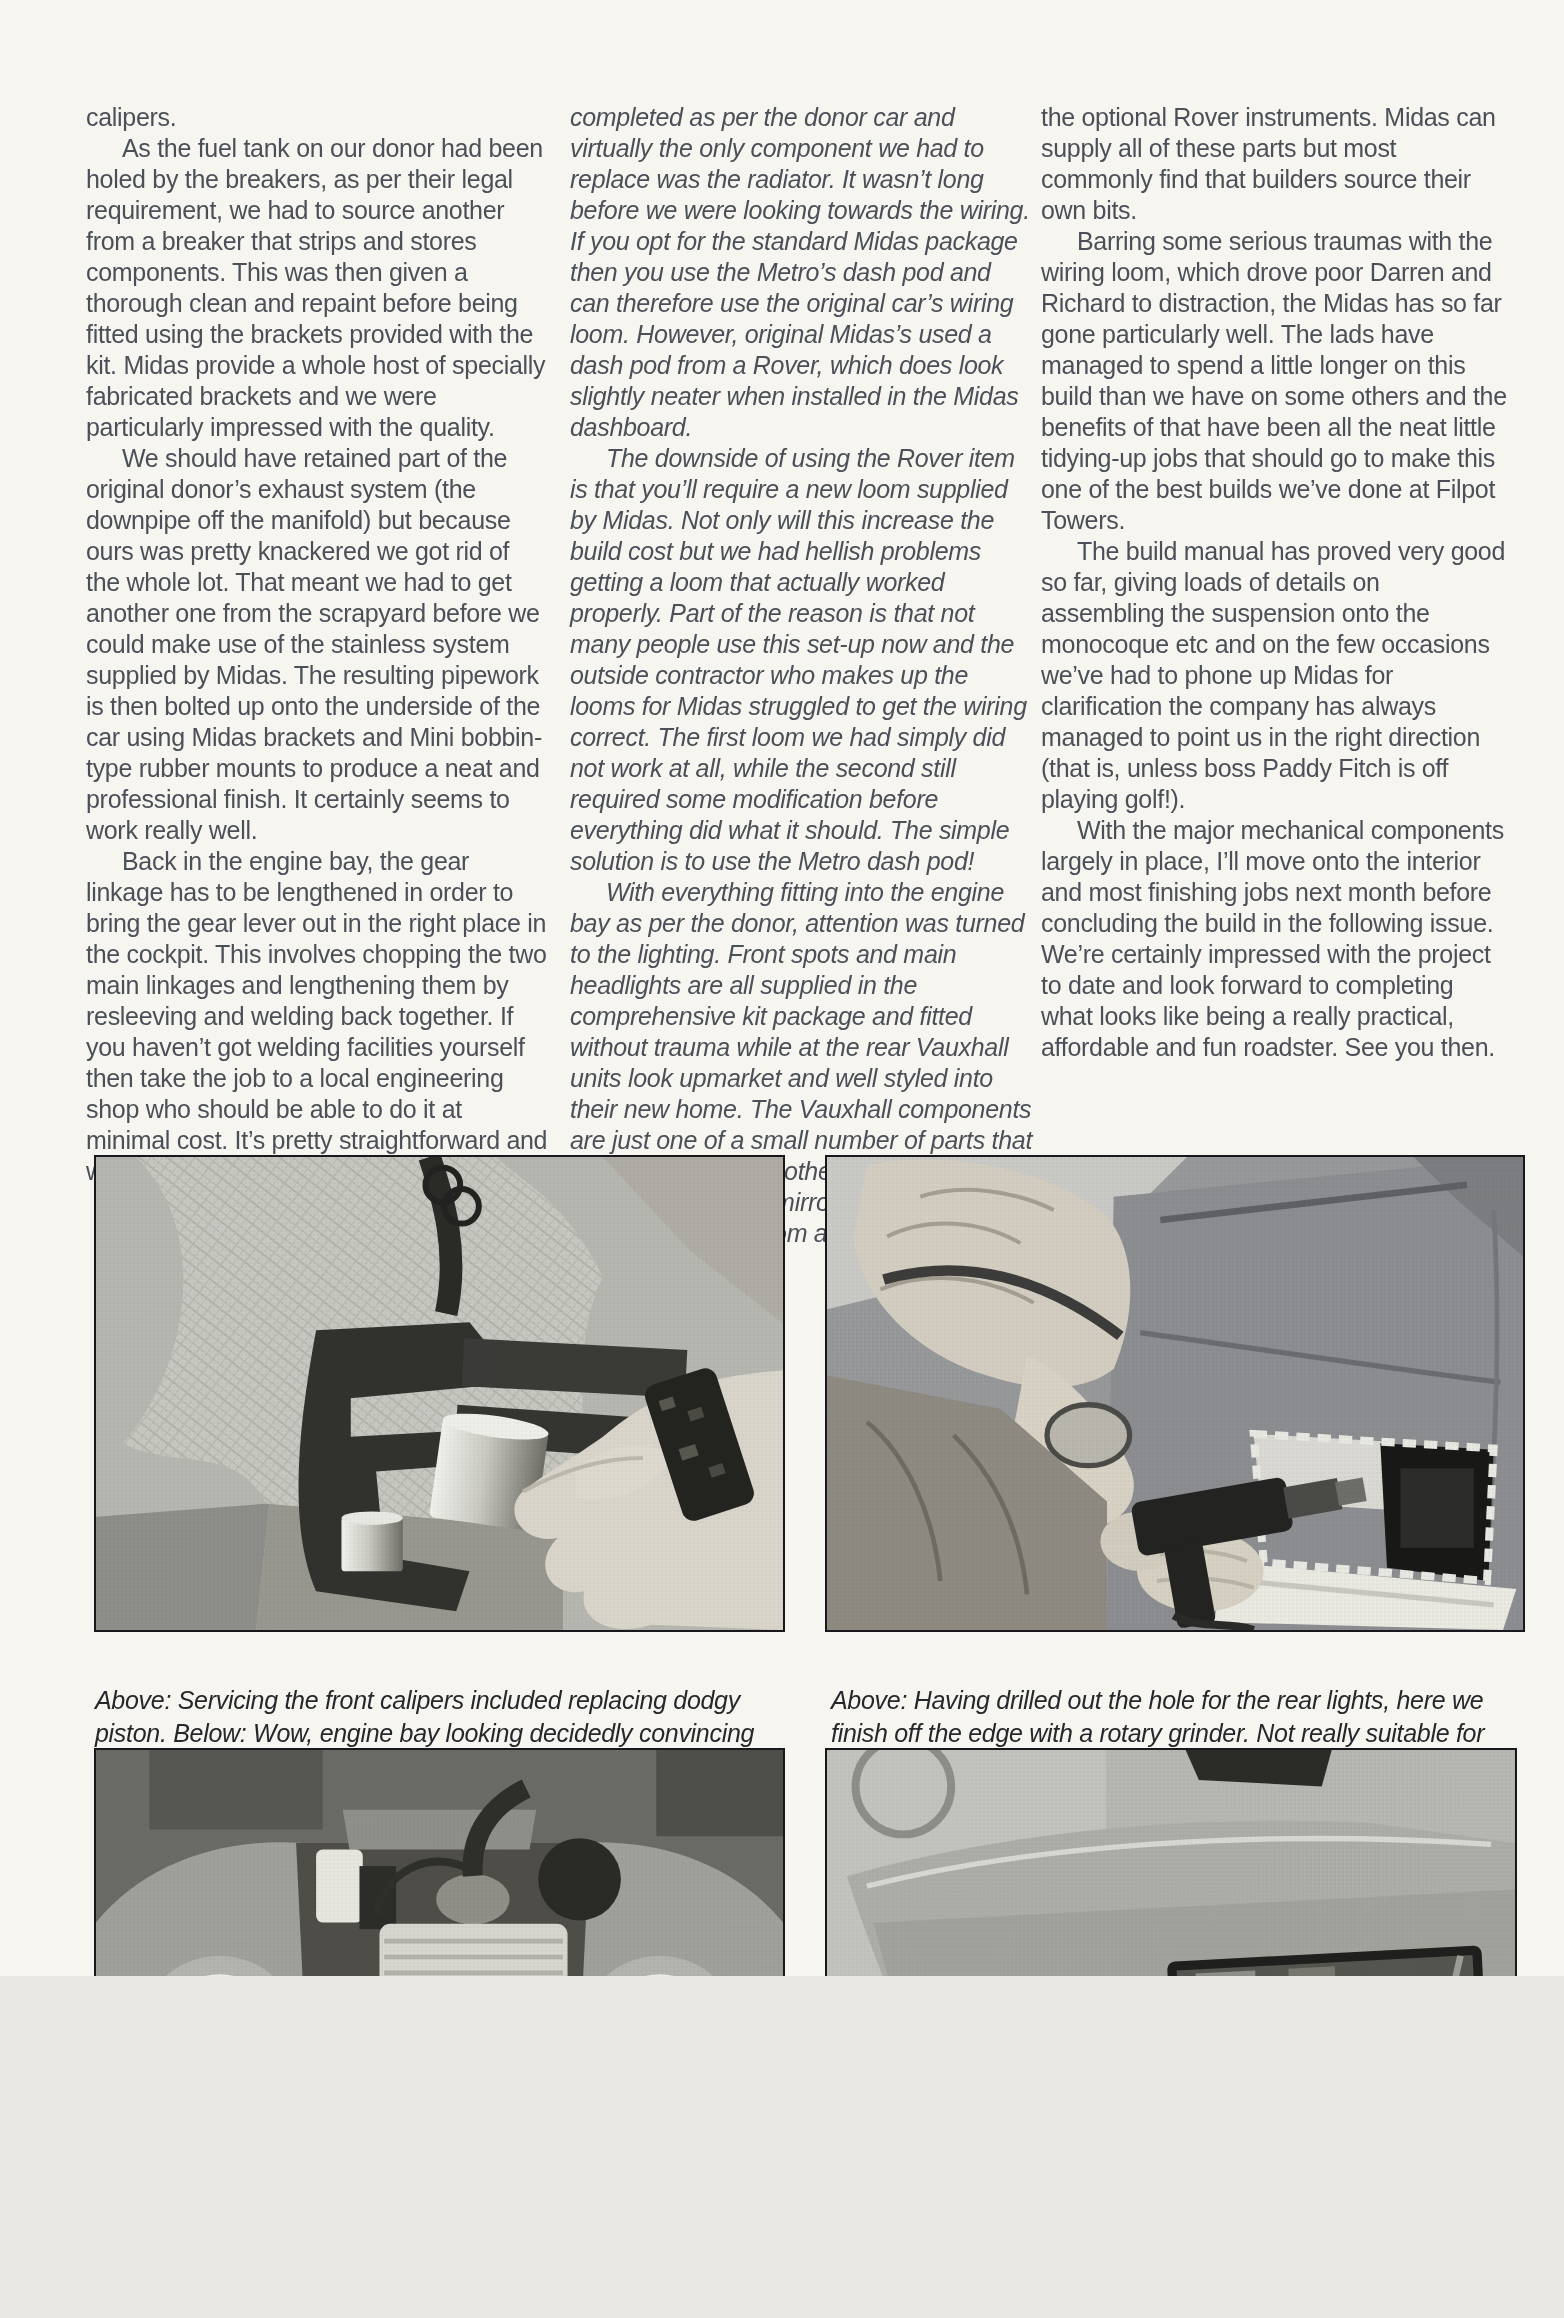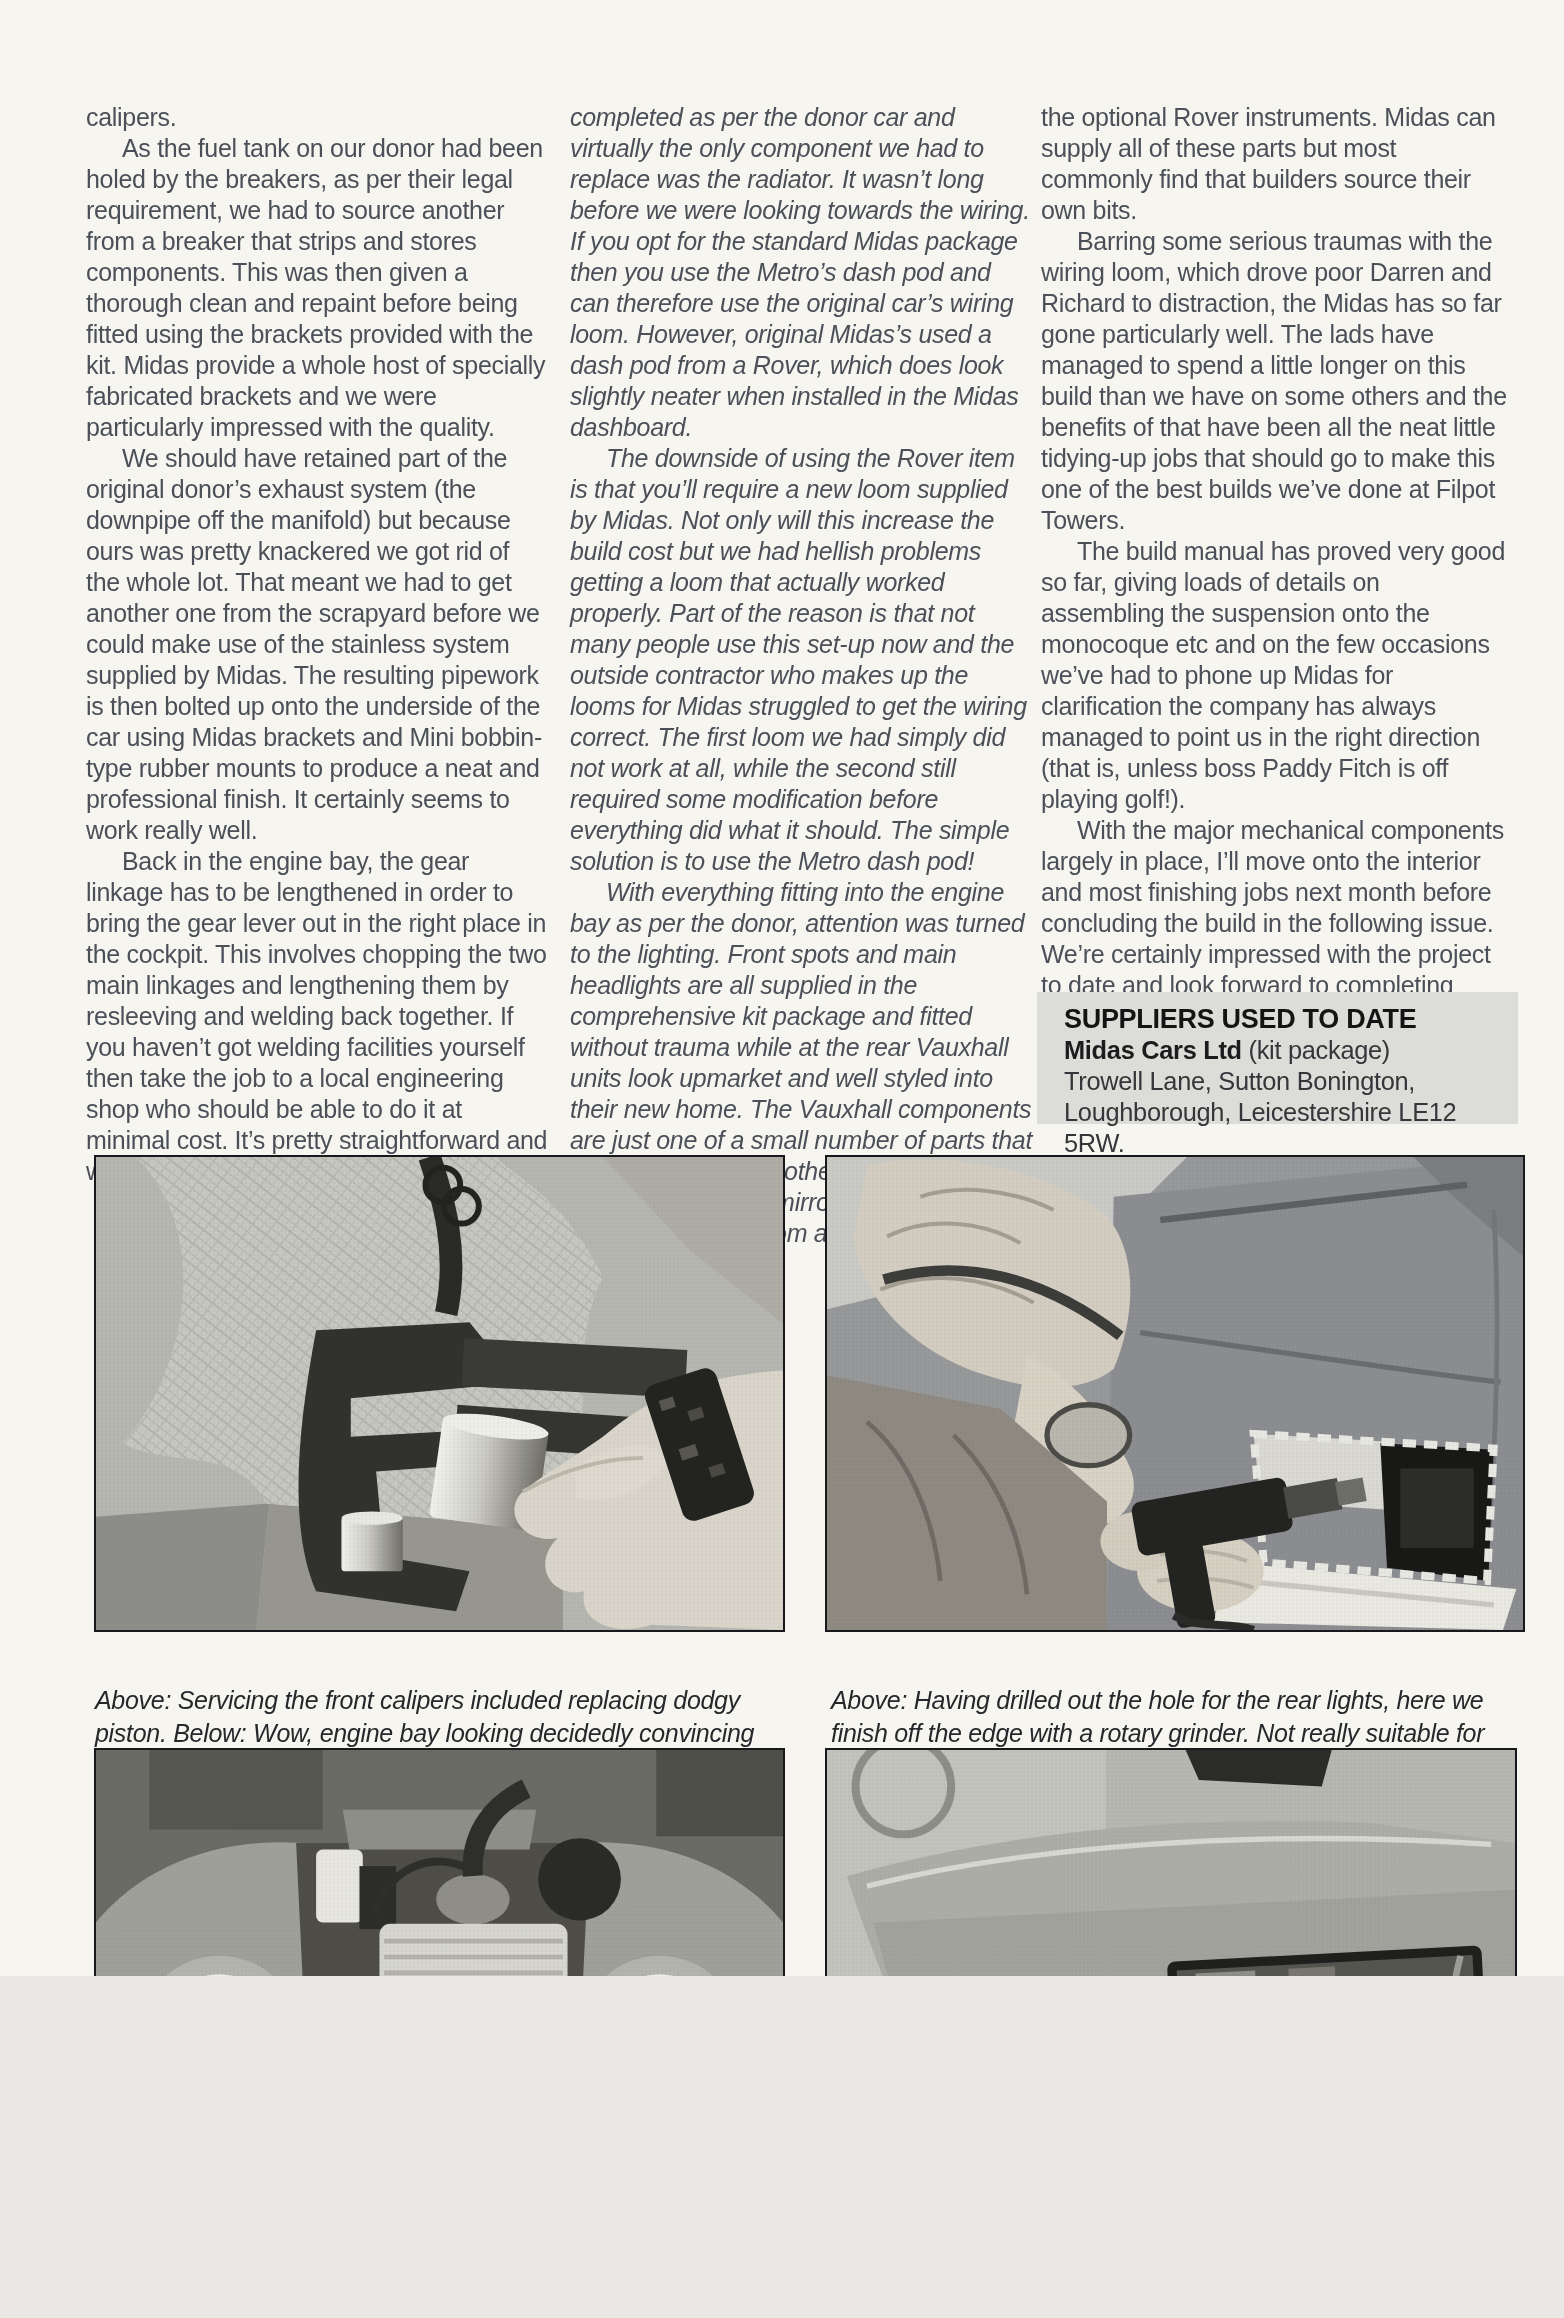--- a/index.html
+++ b/index.html
@@ -60,27 +60,20 @@
     <p class="para indent">With everything fitting into the engine bay as per the donor, attention was turned to the lighting. Front spots and main headlights are all supplied in the comprehensive kit package and fitted without trauma while at the rear Vauxhall units look upmarket and well styled into their new home. The Vauxhall components are just one of a small number of parts that come from sources other than the Metro. For instance, wing mirrors are off a Fiat Uno, windscreen from a Fiat 127 and, of course, there are</p>
   </div>
 
   <div class="col" id="col3">
     <p class="para">the optional Rover instruments. Midas can supply all of these parts but most commonly find that builders source their own bits.</p>
     <p class="para indent">Barring some serious traumas with the wiring loom, which drove poor Darren and Richard to distraction, the Midas has so far gone particularly well. The lads have managed to spend a little longer on this build than we have on some others and the benefits of that have been all the neat little tidying-up jobs that should go to make this one of the best builds we’ve done at Filpot Towers.</p>
     <p class="para indent">The build manual has proved very good so far, giving loads of details on assembling the suspension onto the monocoque etc and on the few occasions we’ve had to phone up Midas for clarification the company has always managed to point us in the right direction (that is, unless boss Paddy Fitch is off playing golf!).</p>
     <p class="para indent">With the major mechanical components largely in place, I’ll move onto the interior and most finishing jobs next month before concluding the build in the following issue. We’re certainly impressed with the project to date and look forward to completing what looks like being a really practical, affordable and fun roadster. See you then.</p>
   </div>
 
-  <div class="suppliers">
-    <div class="sup-title">SUPPLIERS USED TO DATE</div>
-    <div class="sup-line"><span class="sup-bold">Midas Cars Ltd</span><span> (kit package)</span></div>
-    <div class="sup-line">Trowell Lane, Sutton Bonington,</div>
-    <div class="sup-line">Loughborough, Leicestershire LE12 5RW.</div>
-    <div class="sup-line">Tel: 0509 853609.</div>
-  </div>
 
   <div class="photo" id="photo1">
     <svg viewBox="0 0 1030 710" preserveAspectRatio="none">
       <defs>
         <pattern id="m1mesh" width="26" height="26" patternUnits="userSpaceOnUse" patternTransform="rotate(38)">
           <path d="M0 0H26M0 13H26" stroke="#a3a39c" stroke-width="2" fill="none"></path>
           <path d="M0 0V26M13 0V26" stroke="#b0b0a8" stroke-width="2" fill="none"></path>
         </pattern>
         <linearGradient id="m1metal" x1="0" y1="0" x2="1" y2="0">
           <stop offset="0" stop-color="#f1f1ec"></stop>

